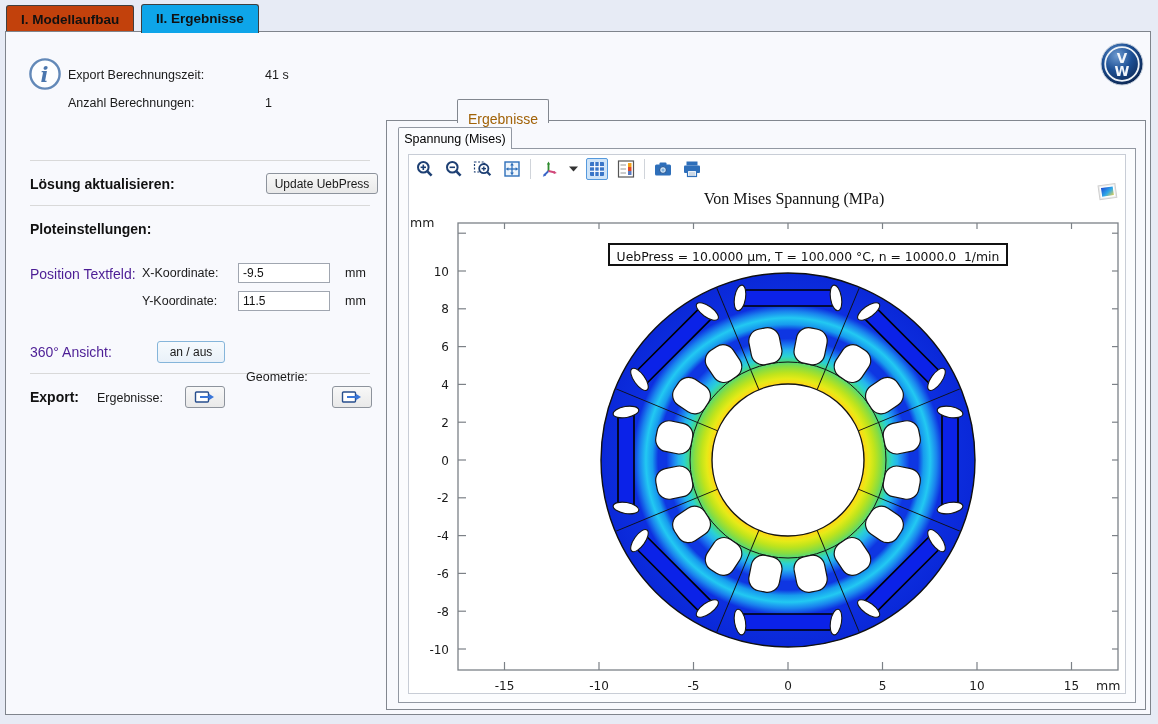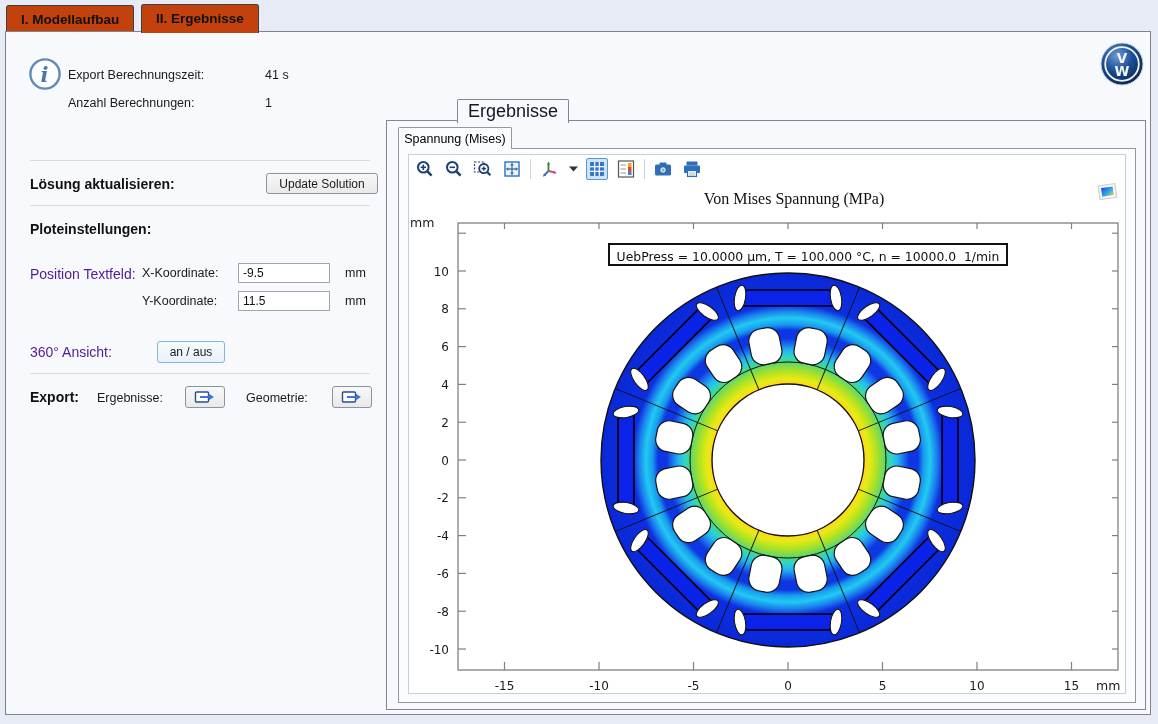--- a/index.html
+++ b/index.html
@@ -1,34 +1,34 @@
 <!DOCTYPE html>
 <html><head>
 <meta charset="utf-8">
 <style>
   html,body{margin:0;padding:0;background:#e7ebf5;font-family:"Liberation Sans",sans-serif;}
   .app{position:relative;width:1158px;height:724px;background:#e7ebf5;overflow:hidden;}
   
   .mtab{position:absolute;top:4px;height:27px;line-height:27px;padding:0 14px;font-size:13.5px;font-weight:bold;color:#111;
         border:1px solid #3f3f3f;border-bottom:none;border-radius:3px 3px 0 0;box-sizing:border-box;}
   .mtab.inactive{background:#c2410c;top:5px;height:26px;}
-  .mtab.active{background:#c2410c;z-index:3;height:29px;}
+  .mtab.active{background:#0ea5e9;z-index:3;height:29px;}
   .content-frame{position:absolute;left:5px;top:31px;width:1146px;height:684px;background:#f8f9fd;border:1px solid #7f848c;box-sizing:border-box;z-index:1;}
   
   .lbl{position:absolute;font-size:12.5px;color:#1a1a1a;white-space:nowrap;}
   .hdg{position:absolute;font-size:14px;font-weight:bold;color:#111;white-space:nowrap;}
   .ulbl{position:absolute;font-size:14px;color:#4c1d95;white-space:nowrap;}
   .divider{position:absolute;height:1px;background:#d9d9d9;}
   .btn{position:absolute;background:linear-gradient(#f8f8f8,#e9e9e9);border:1px solid #8d939c;border-radius:3px;
        font-family:"Liberation Sans",sans-serif;font-size:12px;color:#1a1a1a;text-align:center;box-sizing:border-box;cursor:default;}
   .btn-blue{border-color:#85b5da;background:linear-gradient(#f6fafd,#e9f1f9);}
   .input{position:absolute;border:1px solid #a0a6b0;background:#fff;font-family:"Liberation Sans",sans-serif;font-size:12px;color:#111;
          padding:8px 4px;box-sizing:border-box;}
   
-  .vtab{position:absolute;height:22px;line-height:22px;padding:0 10px;font-size:18px;color:#0f172a;border:1px solid #82878f;
+  .vtab{position:absolute;height:22px;line-height:22px;padding:8px 10px;font-size:14px;color:#a16207;border:1px solid #82878f;
         border-bottom:none;border-radius:2px 2px 0 0;box-sizing:border-box;}
   .vtab.inactive{background:#ebebeb;}
   .vtab.active{background:#f8f9fd;z-index:4;height:24px;}
   .outer-panel{position:absolute;left:386px;top:120px;width:760px;height:590px;border:1px solid #82878f;background:#f8f9fd;box-sizing:border-box;z-index:2;}
   .subtab{position:absolute;left:398px;top:127px;width:114px;height:22px;line-height:22px;text-align:center;font-size:12.5px;
           background:#fbfcfe;border:1px solid #9298a2;border-bottom:none;border-radius:2px 2px 0 0;box-sizing:border-box;z-index:4;}
   .subpanel{position:absolute;left:398px;top:148px;width:738px;height:555px;border:1px solid #9298a2;background:#fbfcfe;box-sizing:border-box;z-index:3;}
   .gframe{position:absolute;left:408px;top:154px;width:718px;height:540px;background:#ffffff;border:1px solid #c8cdd6;box-sizing:border-box;z-index:4;}
   .toolbar{position:absolute;left:414px;top:157px;height:24px;display:flex;align-items:center;gap:7px;z-index:6;}
   .tool{width:22px;height:22px;display:flex;align-items:center;justify-content:center;}
@@ -63,21 +63,21 @@
   </div>
 
   <div class="lbl" style="left:68px;top:68px;z-index:3">Export Berechnungszeit:</div>
   <div class="lbl" style="left:265px;top:68px;z-index:3">41 s</div>
   <div class="lbl" style="left:68px;top:96px;z-index:3">Anzahl Berechnungen:</div>
   <div class="lbl" style="left:265px;top:96px;z-index:3">1</div>
 
   <div class="divider" style="left:30px;top:160px;width:340px;z-index:3"></div>
 
   <div class="hdg" style="left:30px;top:176px;z-index:3">Lösung aktualisieren:</div>
-  <button class="btn" style="left:266px;top:173px;width:112px;height:21px;z-index:3">Update Solution</button>
+  <button class="btn" style="left:266px;top:173px;width:112px;height:21px;z-index:3">Update UebPress</button>
 
   <div class="divider" style="left:30px;top:205px;width:340px;z-index:3"></div>
 
   <div class="hdg" style="left:30px;top:221px;z-index:3">Ploteinstellungen:</div>
   <div class="ulbl" style="left:30px;top:266px;z-index:3">Position Textfeld:</div>
   <div class="lbl" style="left:142px;top:266px;z-index:3">X-Koordinate:</div>
   <input class="input" style="left: 238px; top: 263px; width: 92px; height: 20px; z-index: 3;" value="-9.5">
   <div class="lbl" style="left:345px;top:266px;z-index:3">mm</div>
   <div class="lbl" style="left:142px;top:294px;z-index:3">Y-Koordinate:</div>
   <input class="input" style="left: 238px; top: 291px; width: 92px; height: 20px; z-index: 3;" value="11.5">
@@ -92,21 +92,21 @@
   <div class="lbl" style="left:97px;top:391px;z-index:3">Ergebnisse:</div>
   <button class="btn" style="left:185px;top:386px;width:40px;height:22px;z-index:3;padding:0">
     <span>
       <svg width="22" height="14" viewBox="0 0 22 14" style="vertical-align:middle">
         <rect x="1.5" y="2" width="13" height="10" fill="#fff" stroke="#274e8d" stroke-width="1.4" rx="1"></rect>
         <line x1="6" y1="7" x2="16" y2="7" stroke="#3a76d8" stroke-width="2"></line>
         <polygon points="20,7 14.8,3.8 14.8,10.2" fill="#3a76d8"></polygon>
       </svg>
     </span>
   </button>
-  <div class="lbl" style="left:246px;top:391px;z-index:3">Geometrie:</div>
+  <div class="lbl" style="left:246px;top:370px;z-index:3">Geometrie:</div>
   <button class="btn" style="left:332px;top:386px;width:40px;height:22px;z-index:3;padding:0">
     <span>
       <svg width="22" height="14" viewBox="0 0 22 14" style="vertical-align:middle">
         <rect x="1.5" y="2" width="13" height="10" fill="#fff" stroke="#274e8d" stroke-width="1.4" rx="1"></rect>
         <line x1="6" y1="7" x2="16" y2="7" stroke="#3a76d8" stroke-width="2"></line>
         <polygon points="20,7 14.8,3.8 14.8,10.2" fill="#3a76d8"></polygon>
       </svg>
     </span>
   </button>
 

